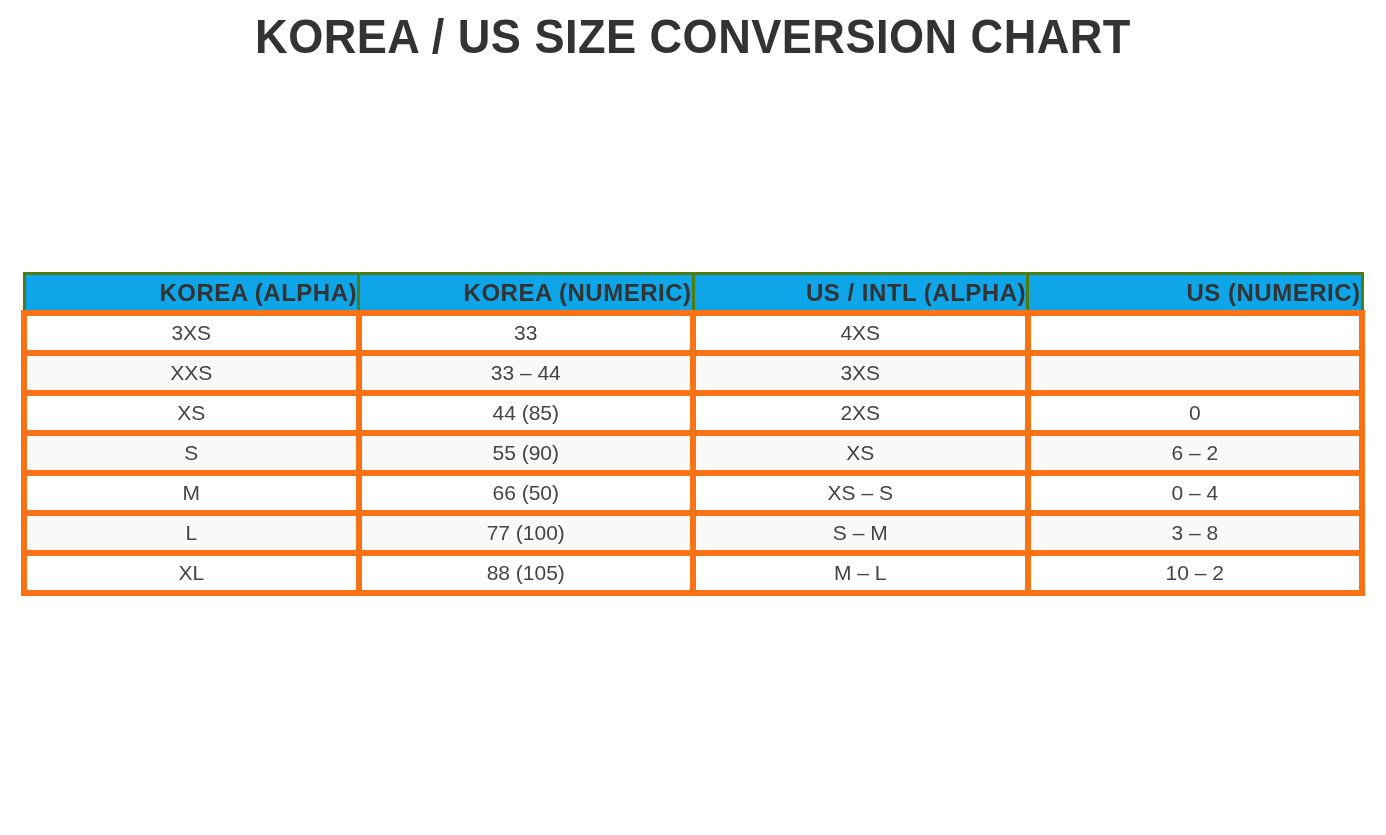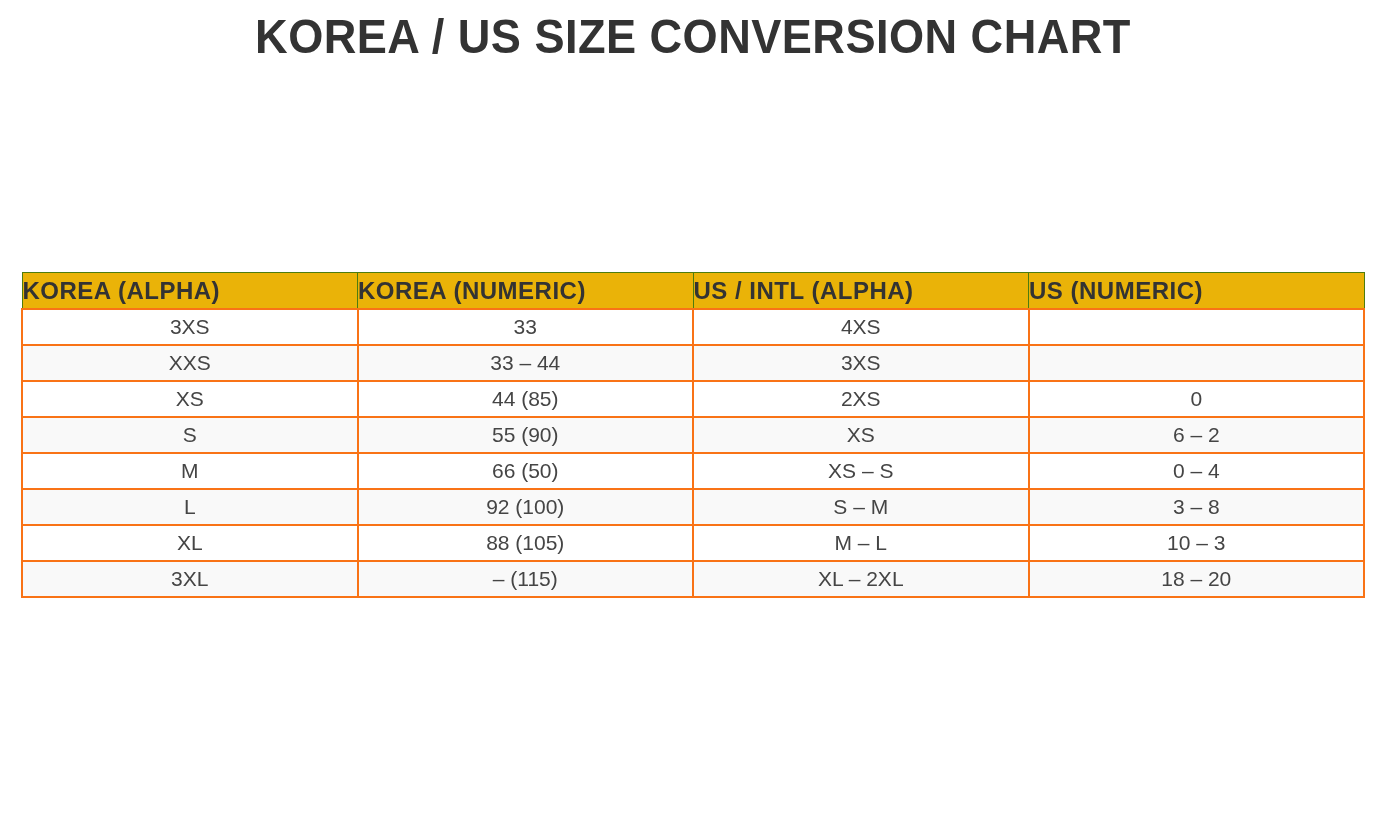--- a/index.html
+++ b/index.html
@@ -32,36 +32,36 @@
     top: 272px;
     left: 21px;
     width: 1344px;
   }
   table.conversion {
     width: 100%;
     border-collapse: collapse;
     table-layout: fixed;
   }
   table.conversion th {
-    background: #eab308;
+    background: #0ea5e9;
     height: 35px;
     font-size: 24px;
     font-weight: bold;
     color: #333333;
     letter-spacing: 0.5px;
-    border: 1px solid #4d7c0f;
+    border: 3px solid #4d7c0f;
     padding: 0;
-    text-align: left;
+    text-align: right;
   }
   table.conversion td {
     height: 34px;
     font-size: 21px;
     color: #454545;
     text-align: center;
-    border: 2px solid #f97316;
+    border: 6px solid #f97316;
     padding: 0;
     background: #ffffff;
   }
   table.conversion tbody tr:nth-child(even) td {
     background: #f9f9f9;
   }
 </style>
 </head>
 <body>
 
@@ -103,31 +103,25 @@
           <td>6 – 2</td>
         </tr>
         <tr>
           <td>M</td>
           <td>66 (50)</td>
           <td>XS – S</td>
           <td>0 – 4</td>
         </tr>
         <tr>
           <td>L</td>
-          <td>92 (100)</td>
+          <td>77 (100)</td>
           <td>S – M</td>
           <td>3 – 8</td>
         </tr>
         <tr>
           <td>XL</td>
           <td>88 (105)</td>
           <td>M – L</td>
-          <td>10 – 3</td>
-        </tr>
-        <tr>
-          <td>3XL</td>
-          <td>– (115)</td>
-          <td>XL – 2XL</td>
-          <td>18 – 20</td>
+          <td>10 – 2</td>
         </tr>
       </tbody>
   </table>
 </div>
 
 </body></html>

